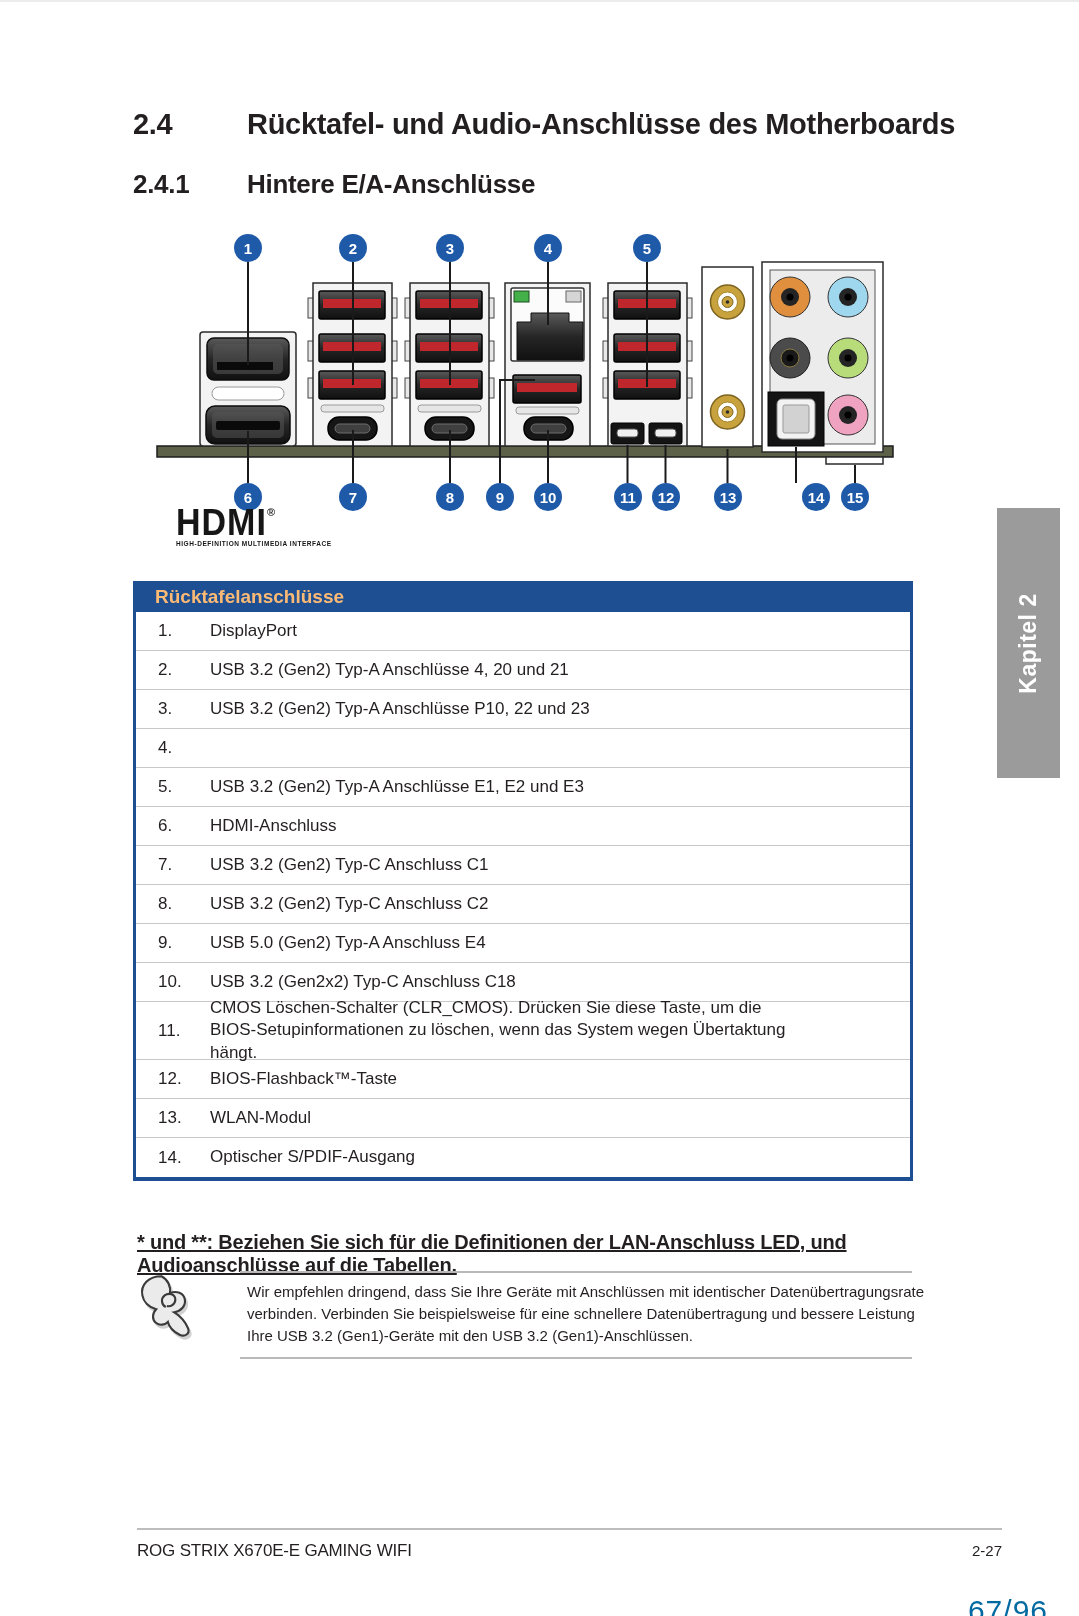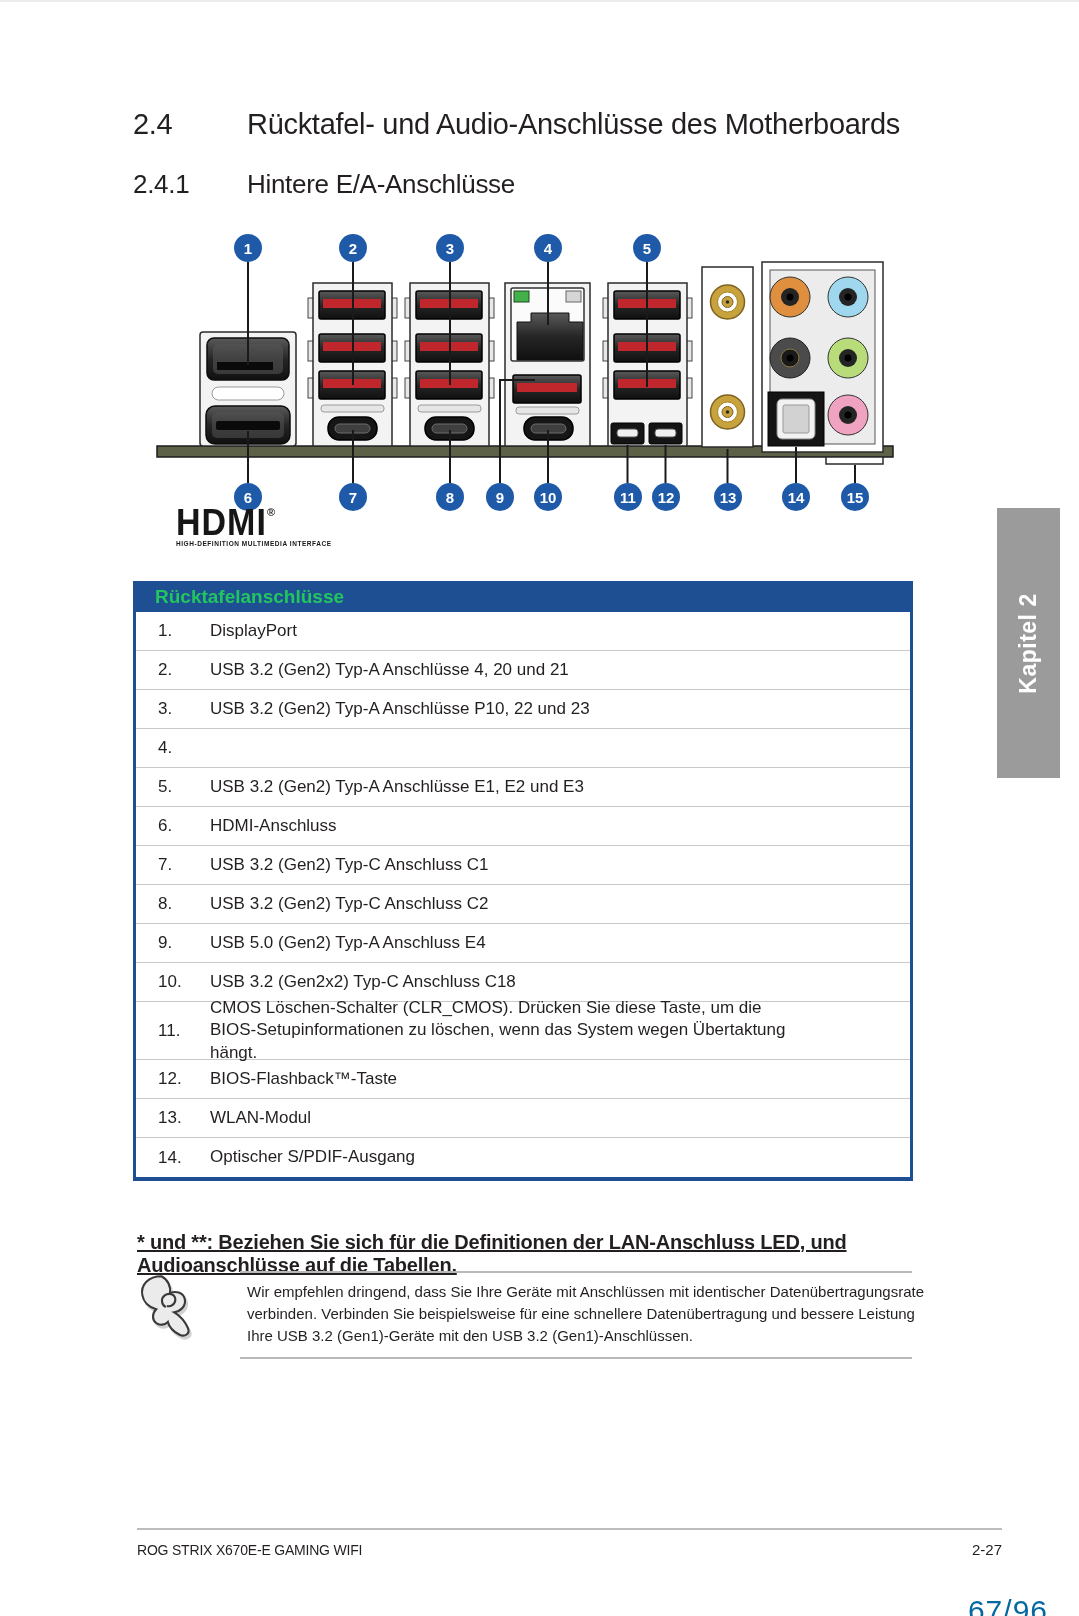--- a/index.html
+++ b/index.html
@@ -2,41 +2,41 @@
 <html><head>
 <meta charset="utf-8">
 <style>
   html,body{margin:0;padding:0;}
   body{
     width:1079px;height:1616px;position:relative;background:#ffffff;
     font-family:"Liberation Sans", sans-serif;color:#231f20;overflow:hidden;
   }
   .abs{position:absolute;}
   
-  .heading{display:flex;font-weight:normal;letter-spacing:-0.3px;}
+  .heading{display:flex;font-weight:bold;letter-spacing:-0.3px;}
   .h1{left:133px;top:107px;font-size:29px;line-height:34px;}
   .h2{left:133px;top:170px;font-size:26px;line-height:28px;}
   .heading .num{width:114px;flex:0 0 114px;}
   
   .diagram{left:150px;top:225px;width:750px;height:300px;}
   .diagram svg{position:absolute;left:0;top:0;}
   .co{
     position:absolute;width:28px;height:28px;border-radius:50%;
     background:#1f5aa8;color:#fff;font-size:15px;font-weight:bold;
     display:flex;align-items:center;justify-content:center;
   }
   
   .hdmi{left:176px;top:506px;width:160px;}
   .hdmi .word{font-size:34px;line-height:30px;font-weight:bold;letter-spacing:1px;color:#161616;transform:scaleY(1.08);transform-origin:left top;display:inline-block;}
   .hdmi .reg{font-size:11px;vertical-align:top;font-weight:bold;}
   .hdmi .cap{margin-top:3px;font-size:6.5px;font-weight:bold;letter-spacing:0.55px;color:#161616;white-space:nowrap;}
   
   .ptable{left:133px;top:581px;width:780px;box-sizing:border-box;
     border-left:3px solid #1e4f93;border-right:3px solid #1e4f93;border-bottom:4px solid #1e4f93;}
-  .ptable .thead{background:#1e4f93;color:#22c55e;font-weight:bold;font-size:19px;
+  .ptable .thead{background:#1e4f93;color:#fdba74;font-weight:bold;font-size:19px;
     height:31px;line-height:31px;padding-left:19px;}
   .trow{display:flex;align-items:center;box-sizing:border-box;height:39px;
     font-size:17px;border-bottom:1px solid #c9c9c9;background:#fff;}
   .trow:last-child{border-bottom:none;}
   .trow .n{flex:0 0 74px;padding-left:22px;box-sizing:border-box;}
   .trow .d{flex:1;max-width:600px;line-height:1.3;}
   .trow.tall{height:58px;}
   
   .footnote{left:137px;top:1231px;width:790px;font-size:20px;font-weight:bold;letter-spacing:-0.2px;text-decoration:underline;}
   .note-line{height:2px;background:#b9b9b9;}
@@ -44,21 +44,21 @@
   .note-bottom{left:240px;top:1357px;width:672px;}
   .note-text{left:247px;top:1281px;width:680px;font-size:15px;line-height:22px;}
   .note-icon{left:138px;top:1272px;width:64px;height:68px;filter:drop-shadow(2px 3px 0 rgba(0,0,0,0.18));}
   
   .chapter-tab{left:997px;top:508px;width:63px;height:270px;background:#9b9b9b;
     display:flex;align-items:center;justify-content:center;}
   .chapter-tab span{transform:rotate(-90deg);white-space:nowrap;color:#fff;font-weight:bold;font-size:23px;letter-spacing:0.5px;}
   
   .footer-line{left:137px;top:1528px;width:865px;height:2px;background:#bdbdbd;}
   .footer-row{left:137px;top:1541px;width:865px;display:flex;justify-content:space-between;align-items:baseline;}
-  .footer-row .model{font-size:14px;letter-spacing:-0.2px;}
+  .footer-row .model{font-size:17px;letter-spacing:-0.2px;}
   .footer-row .pagenum{font-size:15px;}
   .pager{left:948px;top:1578px;width:100px;text-align:right;font-size:30px;color:#0369a1;letter-spacing:1px;margin-top:16px;}
   .hairline{left:0;top:0;width:1079px;height:2px;background:#ececec;}
 </style>
 </head>
 <body>
 
 <div class="abs hairline"></div>
 
 <div class="abs heading h1">
@@ -234,21 +234,21 @@
   <div class="co" style="left:384px;top:9px">4</div>
   <div class="co" style="left:483px;top:9px">5</div>
   <div class="co" style="left:84px;top:258px">6</div>
   <div class="co" style="left:189px;top:258px">7</div>
   <div class="co" style="left:286px;top:258px">8</div>
   <div class="co" style="left:336px;top:258px">9</div>
   <div class="co" style="left:384px;top:258px">10</div>
   <div class="co" style="left:464px;top:258px">11</div>
   <div class="co" style="left:502px;top:258px">12</div>
   <div class="co" style="left:564px;top:258px">13</div>
-  <div class="co" style="left:632px;top:258px">14</div>
+  <div class="co" style="left:652px;top:258px">14</div>
   <div class="co" style="left:691px;top:258px">15</div>
 </div>
 
 <div class="abs hdmi">
   <div>
     <span class="word">HDMI</span><span class="reg">®</span>
   </div>
   <div class="cap">HIGH-DEFINITION MULTIMEDIA INTERFACE</div>
 </div>
 

